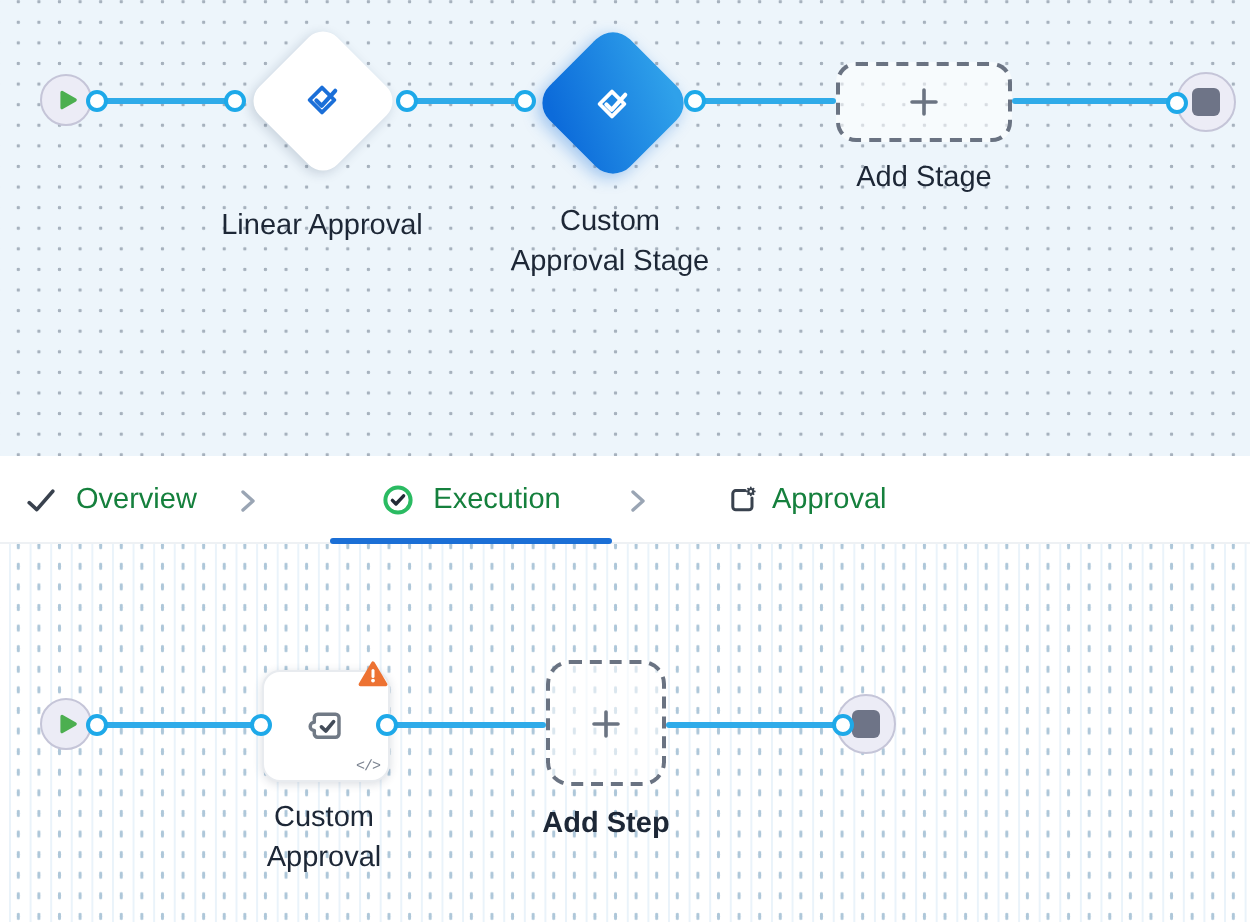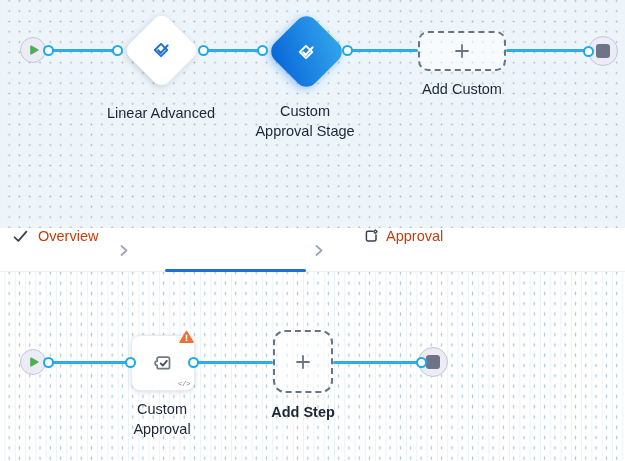--- a/index.html
+++ b/index.html
@@ -82,22 +82,22 @@
     position:absolute;text-align:center;font-size:14.5px;line-height:19.5px;
     color:#1d2736;white-space:pre-line;z-index:2;
   }
 
   
   .tab-bar{
     position:absolute;left:0;top:228px;width:625px;height:44px;background:#ffffff;
     border-bottom:1px solid #eef1f4;box-sizing:border-box;
   }
   .tab{
-    position:absolute;top:0;height:44px;display:flex;
-    font-size:14.5px;font-weight:500;color:#c2410c;cursor:pointer;
+    position:absolute;top:0;height:44px;display:flex;align-items:center;
+    font-size:14.5px;font-weight:500;color:#15803d;cursor:pointer;
   }
   .tab .tab-icon{display:flex;margin-right:9px;}
   .tab-underline{
     position:absolute;left:165px;top:41px;width:141px;height:3px;
     background:#1b6fd6;border-radius:2px;
   }
   .tab-sep{position:absolute;top:16px;display:flex;}
 </style>
 </head>
 <body>
@@ -128,42 +128,42 @@
 
     <div class="diamond" style="left:133.5px;top:22.5px;width:55px;height:55px;">
       <span class="shape"></span>
       <span class="icon">
         <svg width="24" height="24" viewBox="0 0 24 24" fill="none">
           <path d="M12 5.8 L18.2 12 L12 18.2 L5.8 12 Z" stroke="#1b6fd8" stroke-width="1.9" stroke-linejoin="round"></path>
           <path d="M9.2 12.3 L11.8 14.9 L18.6 7.4" stroke="#1b6fd8" stroke-width="2.1" stroke-linecap="round" stroke-linejoin="round"></path>
         </svg>
       </span>
     </div>
-    <div class="node-label" style="left:86px;top:104px;width:150px;">Linear Advanced</div>
+    <div class="node-label" style="left:86px;top:104px;width:150px;">Linear Approval</div>
 
     <div class="diamond selected" style="left:277.5px;top:23px;width:57px;height:57px;">
       <span class="shape"></span>
       <span class="icon">
         <svg width="24" height="24" viewBox="0 0 24 24" fill="none">
           <path d="M12 5.8 L18.2 12 L12 18.2 L5.8 12 Z" stroke="#ffffff" stroke-width="1.9" stroke-linejoin="round"></path>
           <path d="M9.2 12.3 L11.8 14.9 L18.6 7.4" stroke="#ffffff" stroke-width="2.1" stroke-linecap="round" stroke-linejoin="round"></path>
         </svg>
       </span>
     </div>
     <div class="node-label" style="left:244px;top:102px;width:122px;">Custom
 Approval Stage</div>
 
     <div class="add-box" style="left:418px;top:31px;width:88px;height:40px;border-radius:10px;">
       <span style="display:flex;">
         <svg width="20" height="20" viewBox="0 0 20 20">
             <path d="M10 4 V16 M4 10 H16" stroke="#6b7482" stroke-width="1.8" stroke-linecap="round"></path>
           </svg>
       </span>
     </div>
-    <div class="node-label" style="left:412px;top:80px;width:100px;">Add Custom</div>
+    <div class="node-label" style="left:412px;top:80px;width:100px;">Add Stage</div>
 
     <div class="terminal" style="left:588px;top:36px;width:30px;height:30px;">
       <span class="end-square"></span>
     </div>
   </div>
 
   <div class="tab-bar">
 
     <div class="tab" style="left:12px;">
       <span class="tab-icon">
@@ -173,20 +173,29 @@
       </span>
       <span>Overview</span>
     </div>
 
     <span class="tab-sep" style="left:119px;">
       <svg width="10" height="13" viewBox="0 0 10 13" fill="none">
           <path d="M2.5 2 L7.5 6.5 L2.5 11" stroke="#9aa5b4" stroke-width="1.7" stroke-linecap="round" stroke-linejoin="round"></path>
         </svg>
     </span>
 
+    <div class="tab" style="left:165px;width:141px;justify-content:center;">
+      <span class="tab-icon" style="margin-right:10px;">
+        <svg width="16" height="16" viewBox="0 0 16 16" fill="none">
+          <circle cx="8" cy="8" r="6.3" fill="#ffffff" stroke="#2abb62" stroke-width="2"></circle>
+          <path d="M5.2 8.2 L7 10 L10.8 5.9" stroke="#222b36" stroke-width="1.7" stroke-linecap="round" stroke-linejoin="round"></path>
+        </svg>
+      </span>
+      <span>Execution</span>
+    </div>
     <div class="tab-underline"></div>
 
     <span class="tab-sep" style="left:314px;">
       <svg width="10" height="13" viewBox="0 0 10 13" fill="none">
           <path d="M2.5 2 L7.5 6.5 L2.5 11" stroke="#9aa5b4" stroke-width="1.7" stroke-linecap="round" stroke-linejoin="round"></path>
         </svg>
     </span>
 
     <div class="tab" style="left:363px;">
       <span class="tab-icon" style="margin-right:7px;">

